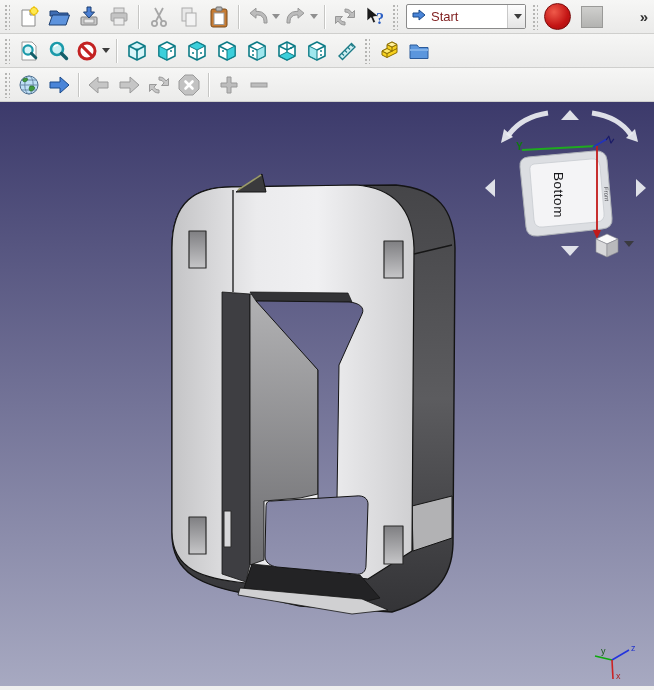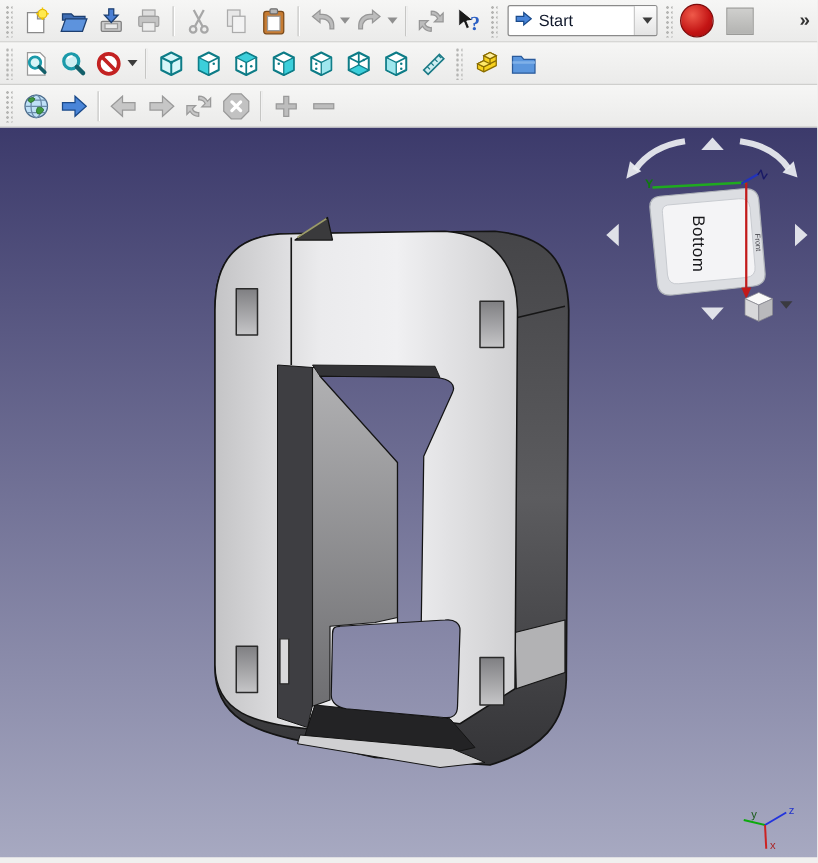--- a/index.html
+++ b/index.html
@@ -12,21 +12,21 @@
     background-size:4px 4px;}
   .tb-btn{width:30px;height:30px;display:flex;align-items:center;justify-content:center;
     border-radius:3px;flex:none;}
   .tb-btn.wide{width:38px;}
   .tb-btn svg{display:block;}
   .tb-sep{width:1px;height:24px;background:#c6c6c4;border-right:1px solid #ffffff;margin:0 4px;flex:none;}
   .dd{width:0;height:0;border-left:4px solid transparent;border-right:4px solid transparent;
     border-top:5px solid #8f8f8f;margin-left:2px;}
   .dd.dark{border-top-color:#3c3c3c;}
   .combo{display:flex;align-items:center;height:23px;width:118px;background:#fff;
-    border:1px solid #8a8a8a;border-radius:2px;margin:0 4px;font-size:13px;color:#0f172a;}
+    border:1px solid #8a8a8a;border-radius:2px;margin:0 4px;font-size:13px;color:#7f1d1d;}
   .combo .cicon{margin:0 4px;}
   .combo .cval{flex:1;}
   .combo .cbtn{width:17px;height:100%;display:flex;align-items:center;justify-content:center;border-left:1px solid #c9c9c9;background:linear-gradient(#fdfdfd,#e4e4e4);}
   .record-dot{width:25px;height:25px;border-radius:50%;border:1px solid #7c0a0a;
     background:radial-gradient(circle at 9px 8px,#ef5a4a,#c31414 60%,#9c0d0d);}
   .stop-sq{width:20px;height:20px;border:1px solid #9a9a98;background:linear-gradient(#cfcfcd,#b3b3b1);margin-left:9px;}
   .chevron{margin-left:auto;margin-right:6px;font-size:15px;font-weight:bold;color:#333;}
   .spacer{flex:1;}
   .viewport{position:relative;width:654px;height:584px;}
   .viewport svg{position:absolute;left:0;top:0;}

